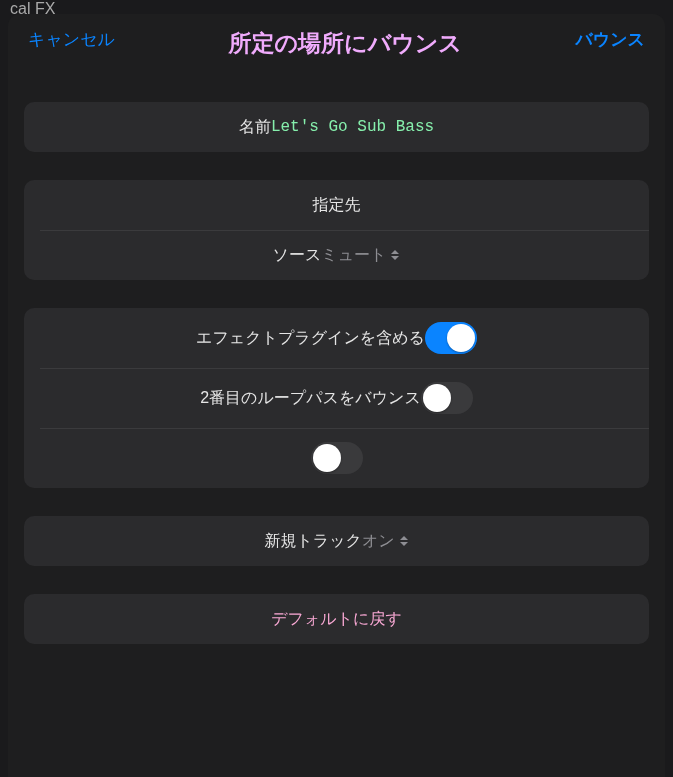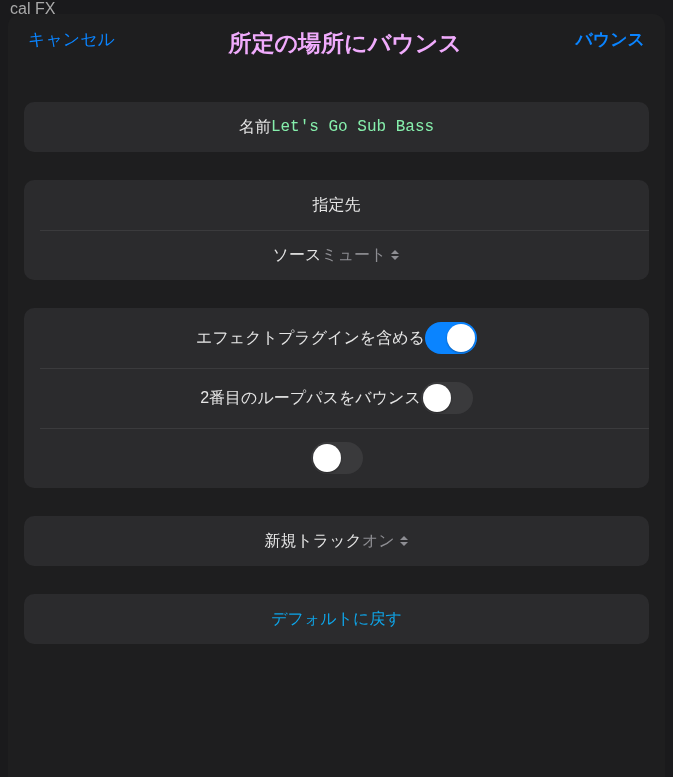--- a/index.html
+++ b/index.html
@@ -146,21 +146,21 @@
       height: 28px;
       border-radius: 50%;
       background: #fff;
       transition: none;
       box-shadow: 0 1px 2px rgba(0,0,0,0.3);
     }
     .toggle.on .knob {
       left: 22px;
     }
     .reset-row {
-      color: #0ea5e9;
+      color: #f9a8d4;
       font-size: 16px;
       cursor: pointer;
     }
   </style>
 </head>
 <body>
 
 <div class="bg-text">cal FX</div>
 
 <div class="sheet">

